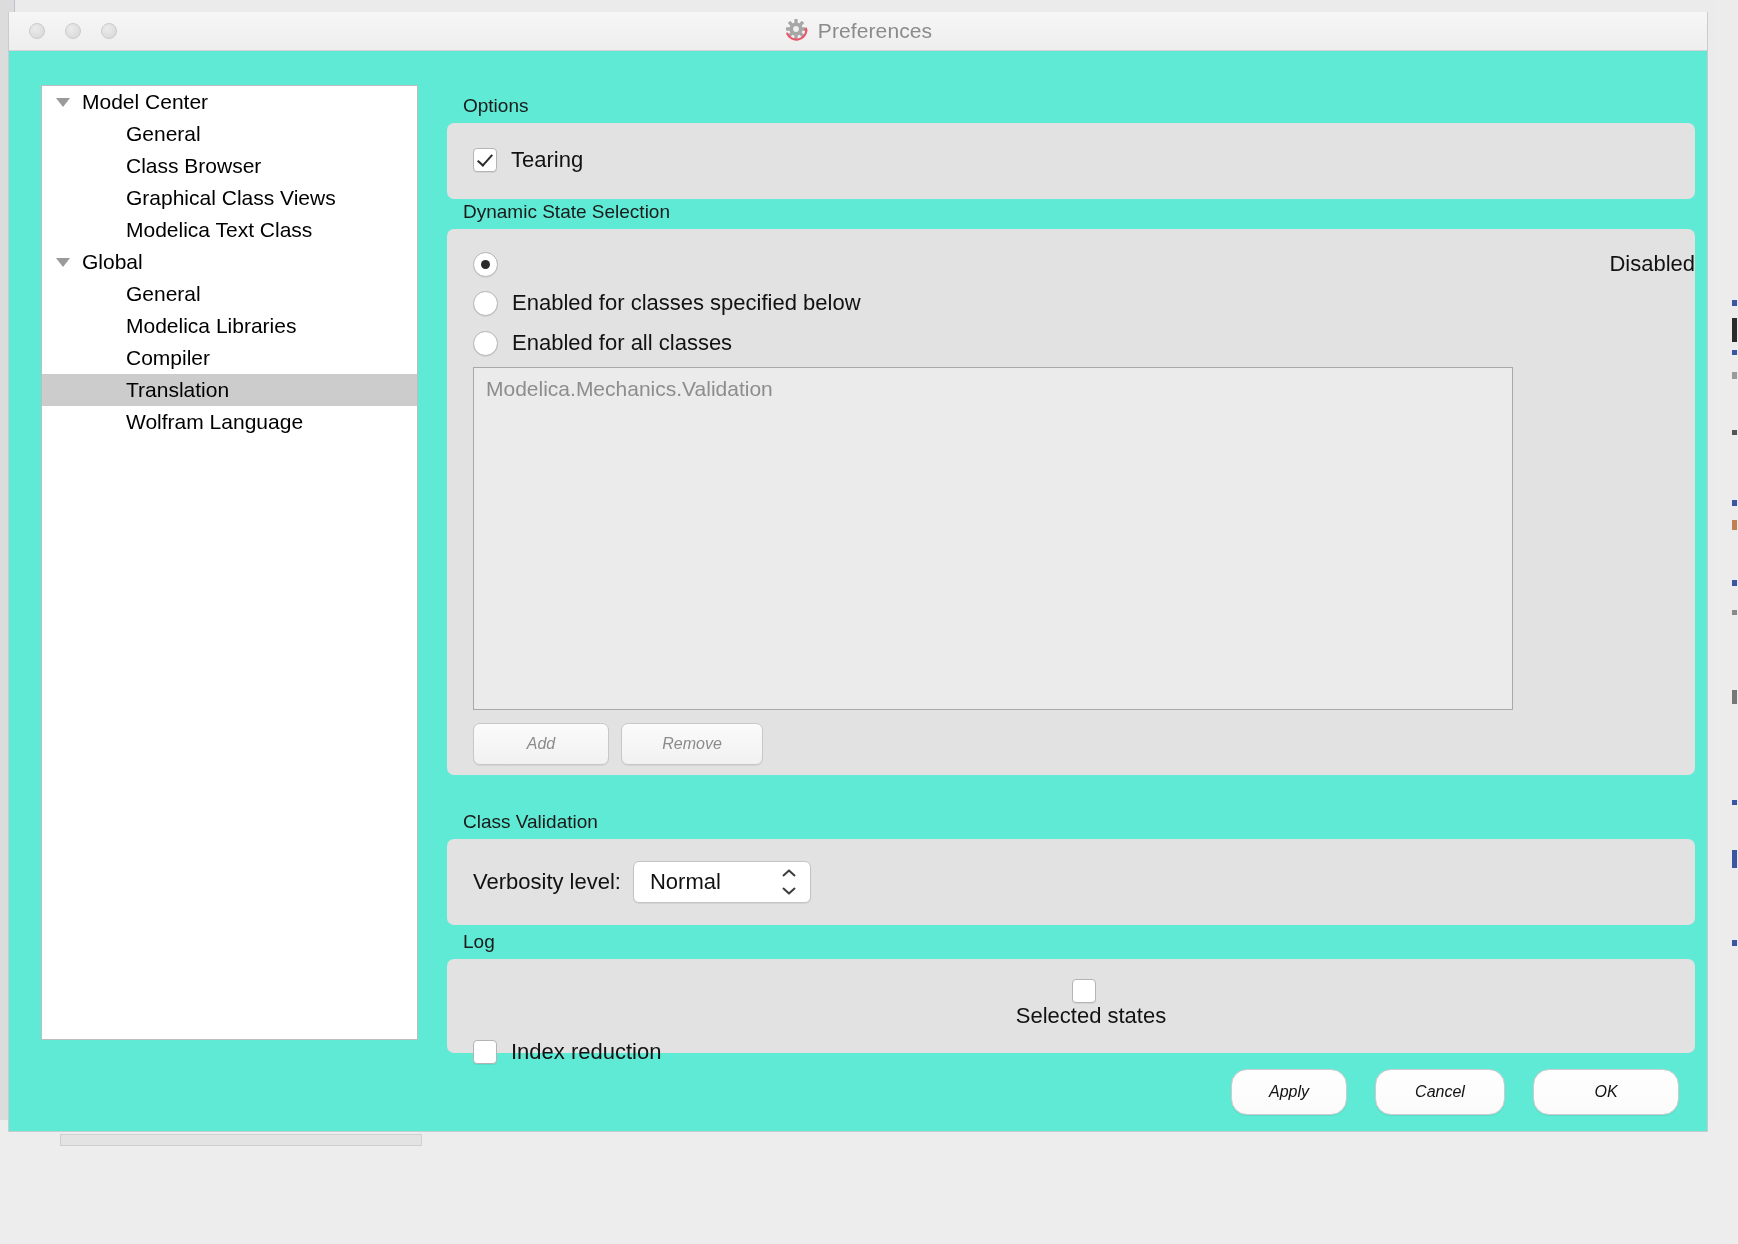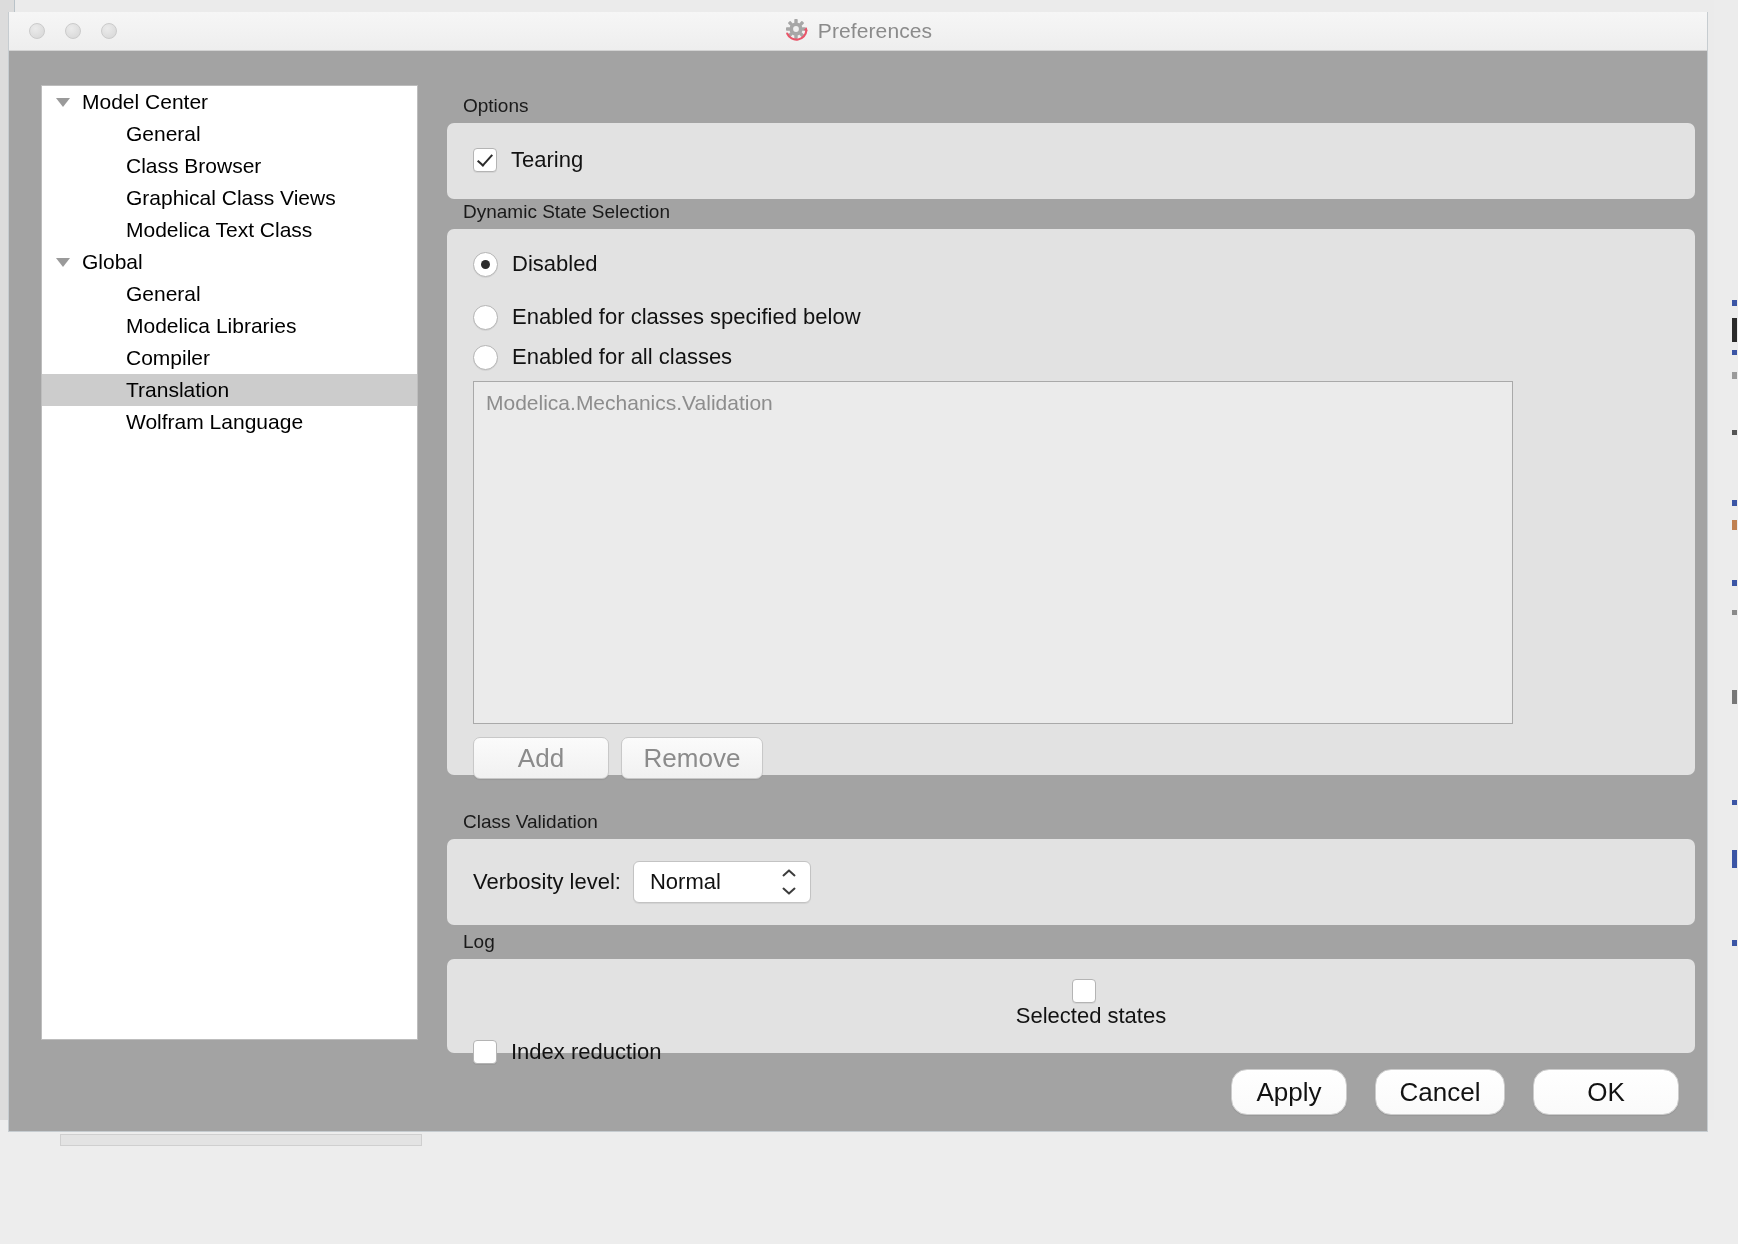--- a/index.html
+++ b/index.html
@@ -102,21 +102,21 @@
     font-size: 21px;
     color: #8b8b8b;
     letter-spacing: 0.1px;
   }
   #gear-icon { width: 26px; height: 26px; display: block; }
 
   
   #body {
     position: relative;
     height: 1082px;
-    background: #a3a3a3;
+    background: #5eead4;
   }
 
   
   #tree {
     position: absolute;
     left: 32px;
     top: 34px;
     width: 377px;
     height: 955px;
     background: #ffffff;
@@ -237,30 +237,31 @@
     font-size: 21px;
     color: #8d8d8d;
     padding: 9px 0 0 12px;
   }
 
   
   .btn {
     background: linear-gradient(to bottom, #fbfbfb 0%, #f1f1f1 100%);
     border: 1px solid #c8c8c8;
     border-radius: 7px;
-    font-size: 26px;
+    font-size: 16px;
     font-family: "Liberation Sans", sans-serif;
     color: #121212;
     box-shadow: 0 1px 1px rgba(0,0,0,0.07);
     cursor: default;
     box-sizing: border-box;
     display: inline-flex;
     align-items: center;
     justify-content: center;
     padding: 0;
+    font-style: italic;
   }
   .btn.disabled { color: #8b8b8b; }
 
   
   .select-wrap {
     position: relative;
     display: inline-block;
   }
   .select-box {
     background: #ffffff;
@@ -421,21 +422,21 @@
             <span class="cb checked"></span>
             <span class="cb-label">Tearing</span>
           </div>
         </div>
       </div>
 
       <div class="section" style="position:absolute; left:0; top:150px; width:1248px;">
         <div class="group-label">Dynamic State Selection</div>
         <div class="group-box" style="height:546px; padding:22px 0 0 26px;">
 
-          <div class="row" style="margin-bottom:27px;">
+          <div class="row" style="margin-bottom:13px;justify-content:space-between;">
             <span class="rb selected"></span>
             <span class="rb-label">Disabled</span>
           </div>
           <div class="row" style="margin-bottom:14px;">
             <span class="rb"></span>
             <span class="rb-label">Enabled for classes specified below</span>
           </div>
           <div class="row" style="margin-bottom:11px;">
             <span class="rb"></span>
             <span class="rb-label">Enabled for all classes</span>

